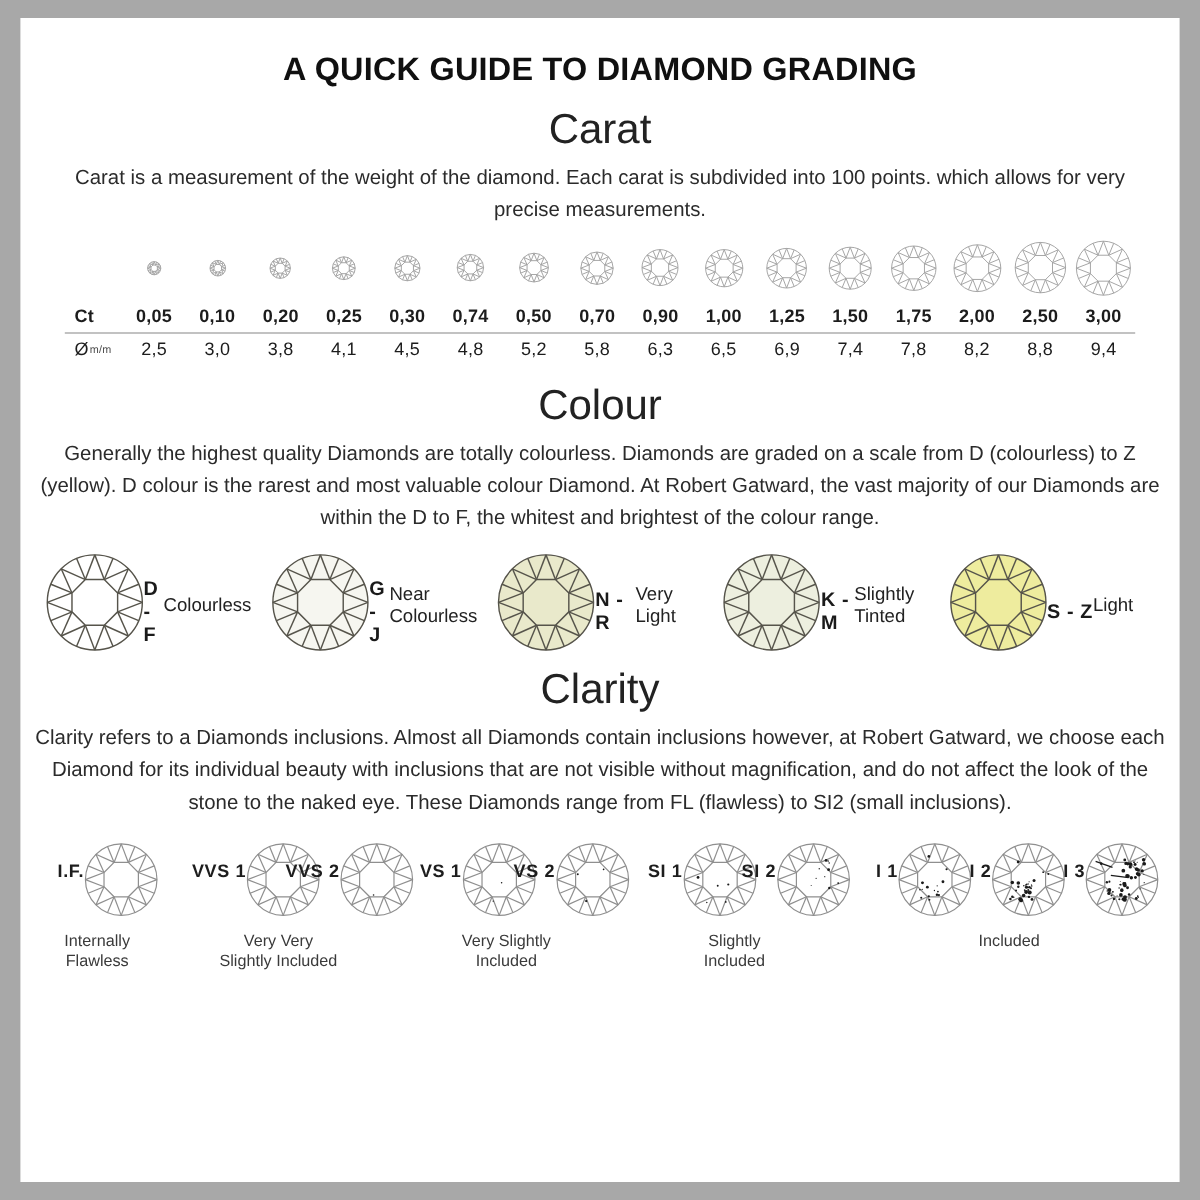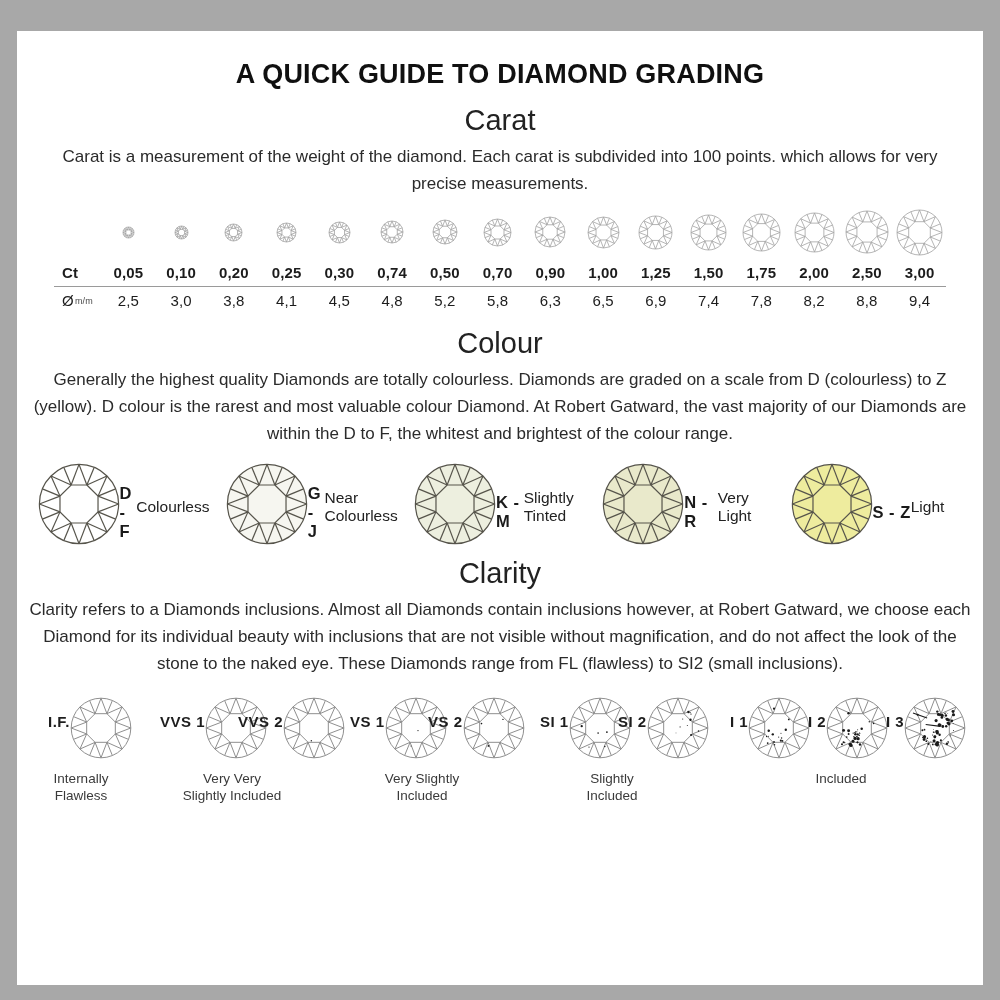--- a/index.html
+++ b/index.html
@@ -1,21 +1,21 @@
 <!DOCTYPE html>
 <html><head>
 <meta charset="utf-8">
 <style>
   * { margin:0; padding:0; box-sizing:border-box; }
   html,body { width:1000px; height:1000px; overflow:hidden; }
   body { font-family:"Liberation Sans", sans-serif; background:#a8a8a8; }
-  .frame { width:1000px; height:1000px; padding:31px 17px 15px 17px; background:#a8a8a8; }
+  .frame { width:1000px; height:1000px; padding:15px 17px 15px 17px; background:#a8a8a8; }
   .page { width:100%; height:100%; background:#ffffff; padding-top:28px; overflow:hidden; }
   h1 { text-align:center; font-size:27px; font-weight:700; color:#101010; letter-spacing:.2px; }
-  h2 { text-align:center; font-size:29px; font-weight:400; color:#222; }
+  h2 { text-align:center; font-size:35px; font-weight:400; color:#222; }
   .desc { text-align:center; font-size:17px; line-height:27px; color:#2b2b2b; margin:6px auto 0; }
   .desc-carat { max-width:900px; }
   .desc-colour { max-width:945px; }
   .desc-clarity { max-width:950px; }
   .h-carat { margin-top:14px; }
   .h-colour { margin-top:14px; }
   .h-clarity { margin-top:12px; }
 
   
   .carat-grid { display:grid; grid-template-columns:48px repeat(16,1fr); width:892px; margin:6px auto 0; align-items:center; }
@@ -674,20 +674,54 @@
                   <line x1="33.12" y1="21.98" x2="25.85" y2="4.41"></line>
                   <line x1="13" y1="13" x2="21.98" y2="33.12"></line>
                   <line x1="13" y1="13" x2="33.12" y2="21.98"></line>
                 </g>
               </svg></div>
             <div class="crange">G - J</div>
             <div class="cdesc">Near Colourless</div>
           </div>
           <div class="colour-grade">
             <div class="cdia"><svg width="82" height="82" viewBox="0 0 82 82">
+                <circle cx="41" cy="41" r="39.599999999999994" fill="#e9e9cb" stroke="#56544b" stroke-width="1.2"></circle>
+                <g stroke="#56544b" stroke-width="1.2" fill="none">
+                  <polygon points="48.88,21.98 60.02,33.12 60.02,48.88 48.88,60.02 33.12,60.02 21.98,48.88 21.98,33.12 33.12,21.98"></polygon>
+                  <line x1="48.88" y1="21.98" x2="56.15" y2="4.41"></line>
+                  <line x1="41" y1="1.4" x2="33.12" y2="21.98"></line>
+                  <line x1="41" y1="1.4" x2="48.88" y2="21.98"></line>
+                  <line x1="60.02" y1="33.12" x2="77.59" y2="25.85"></line>
+                  <line x1="69" y1="13" x2="48.88" y2="21.98"></line>
+                  <line x1="69" y1="13" x2="60.02" y2="33.12"></line>
+                  <line x1="60.02" y1="48.88" x2="77.59" y2="56.15"></line>
+                  <line x1="80.6" y1="41" x2="60.02" y2="33.12"></line>
+                  <line x1="80.6" y1="41" x2="60.02" y2="48.88"></line>
+                  <line x1="48.88" y1="60.02" x2="56.15" y2="77.59"></line>
+                  <line x1="69" y1="69" x2="60.02" y2="48.88"></line>
+                  <line x1="69" y1="69" x2="48.88" y2="60.02"></line>
+                  <line x1="33.12" y1="60.02" x2="25.85" y2="77.59"></line>
+                  <line x1="41" y1="80.6" x2="48.88" y2="60.02"></line>
+                  <line x1="41" y1="80.6" x2="33.12" y2="60.02"></line>
+                  <line x1="21.98" y1="48.88" x2="4.41" y2="56.15"></line>
+                  <line x1="13" y1="69" x2="33.12" y2="60.02"></line>
+                  <line x1="13" y1="69" x2="21.98" y2="48.88"></line>
+                  <line x1="21.98" y1="33.12" x2="4.41" y2="25.85"></line>
+                  <line x1="1.4" y1="41" x2="21.98" y2="48.88"></line>
+                  <line x1="1.4" y1="41" x2="21.98" y2="33.12"></line>
+                  <line x1="33.12" y1="21.98" x2="25.85" y2="4.41"></line>
+                  <line x1="13" y1="13" x2="21.98" y2="33.12"></line>
+                  <line x1="13" y1="13" x2="33.12" y2="21.98"></line>
+                </g>
+              </svg></div>
+            <div class="crange">N - R</div>
+            <div class="cdesc">Very Light</div>
+          </div>
+          <div class="colour-grade">
+            <div class="cdia"><svg width="82" height="82" viewBox="0 0 82 82">
                 <circle cx="41" cy="41" r="39.599999999999994" fill="#edefdf" stroke="#56544b" stroke-width="1.2"></circle>
                 <g stroke="#56544b" stroke-width="1.2" fill="none">
                   <polygon points="48.88,21.98 60.02,33.12 60.02,48.88 48.88,60.02 33.12,60.02 21.98,48.88 21.98,33.12 33.12,21.98"></polygon>
                   <line x1="48.88" y1="21.98" x2="56.15" y2="4.41"></line>
                   <line x1="41" y1="1.4" x2="33.12" y2="21.98"></line>
                   <line x1="41" y1="1.4" x2="48.88" y2="21.98"></line>
                   <line x1="60.02" y1="33.12" x2="77.59" y2="25.85"></line>
                   <line x1="69" y1="13" x2="48.88" y2="21.98"></line>
                   <line x1="69" y1="13" x2="60.02" y2="33.12"></line>
                   <line x1="60.02" y1="48.88" x2="77.59" y2="56.15"></line>
@@ -705,54 +739,20 @@
                   <line x1="21.98" y1="33.12" x2="4.41" y2="25.85"></line>
                   <line x1="1.4" y1="41" x2="21.98" y2="48.88"></line>
                   <line x1="1.4" y1="41" x2="21.98" y2="33.12"></line>
                   <line x1="33.12" y1="21.98" x2="25.85" y2="4.41"></line>
                   <line x1="13" y1="13" x2="21.98" y2="33.12"></line>
                   <line x1="13" y1="13" x2="33.12" y2="21.98"></line>
                 </g>
               </svg></div>
             <div class="crange">K - M</div>
             <div class="cdesc">Slightly Tinted</div>
-          </div>
-          <div class="colour-grade">
-            <div class="cdia"><svg width="82" height="82" viewBox="0 0 82 82">
-                <circle cx="41" cy="41" r="39.599999999999994" fill="#e9e9cb" stroke="#56544b" stroke-width="1.2"></circle>
-                <g stroke="#56544b" stroke-width="1.2" fill="none">
-                  <polygon points="48.88,21.98 60.02,33.12 60.02,48.88 48.88,60.02 33.12,60.02 21.98,48.88 21.98,33.12 33.12,21.98"></polygon>
-                  <line x1="48.88" y1="21.98" x2="56.15" y2="4.41"></line>
-                  <line x1="41" y1="1.4" x2="33.12" y2="21.98"></line>
-                  <line x1="41" y1="1.4" x2="48.88" y2="21.98"></line>
-                  <line x1="60.02" y1="33.12" x2="77.59" y2="25.85"></line>
-                  <line x1="69" y1="13" x2="48.88" y2="21.98"></line>
-                  <line x1="69" y1="13" x2="60.02" y2="33.12"></line>
-                  <line x1="60.02" y1="48.88" x2="77.59" y2="56.15"></line>
-                  <line x1="80.6" y1="41" x2="60.02" y2="33.12"></line>
-                  <line x1="80.6" y1="41" x2="60.02" y2="48.88"></line>
-                  <line x1="48.88" y1="60.02" x2="56.15" y2="77.59"></line>
-                  <line x1="69" y1="69" x2="60.02" y2="48.88"></line>
-                  <line x1="69" y1="69" x2="48.88" y2="60.02"></line>
-                  <line x1="33.12" y1="60.02" x2="25.85" y2="77.59"></line>
-                  <line x1="41" y1="80.6" x2="48.88" y2="60.02"></line>
-                  <line x1="41" y1="80.6" x2="33.12" y2="60.02"></line>
-                  <line x1="21.98" y1="48.88" x2="4.41" y2="56.15"></line>
-                  <line x1="13" y1="69" x2="33.12" y2="60.02"></line>
-                  <line x1="13" y1="69" x2="21.98" y2="48.88"></line>
-                  <line x1="21.98" y1="33.12" x2="4.41" y2="25.85"></line>
-                  <line x1="1.4" y1="41" x2="21.98" y2="48.88"></line>
-                  <line x1="1.4" y1="41" x2="21.98" y2="33.12"></line>
-                  <line x1="33.12" y1="21.98" x2="25.85" y2="4.41"></line>
-                  <line x1="13" y1="13" x2="21.98" y2="33.12"></line>
-                  <line x1="13" y1="13" x2="33.12" y2="21.98"></line>
-                </g>
-              </svg></div>
-            <div class="crange">N - R</div>
-            <div class="cdesc">Very Light</div>
           </div>
           <div class="colour-grade">
             <div class="cdia"><svg width="82" height="82" viewBox="0 0 82 82">
                 <circle cx="41" cy="41" r="39.599999999999994" fill="#eeec9e" stroke="#56544b" stroke-width="1.2"></circle>
                 <g stroke="#56544b" stroke-width="1.2" fill="none">
                   <polygon points="48.88,21.98 60.02,33.12 60.02,48.88 48.88,60.02 33.12,60.02 21.98,48.88 21.98,33.12 33.12,21.98"></polygon>
                   <line x1="48.88" y1="21.98" x2="56.15" y2="4.41"></line>
                   <line x1="41" y1="1.4" x2="33.12" y2="21.98"></line>
                   <line x1="41" y1="1.4" x2="48.88" y2="21.98"></line>
                   <line x1="60.02" y1="33.12" x2="77.59" y2="25.85"></line>

